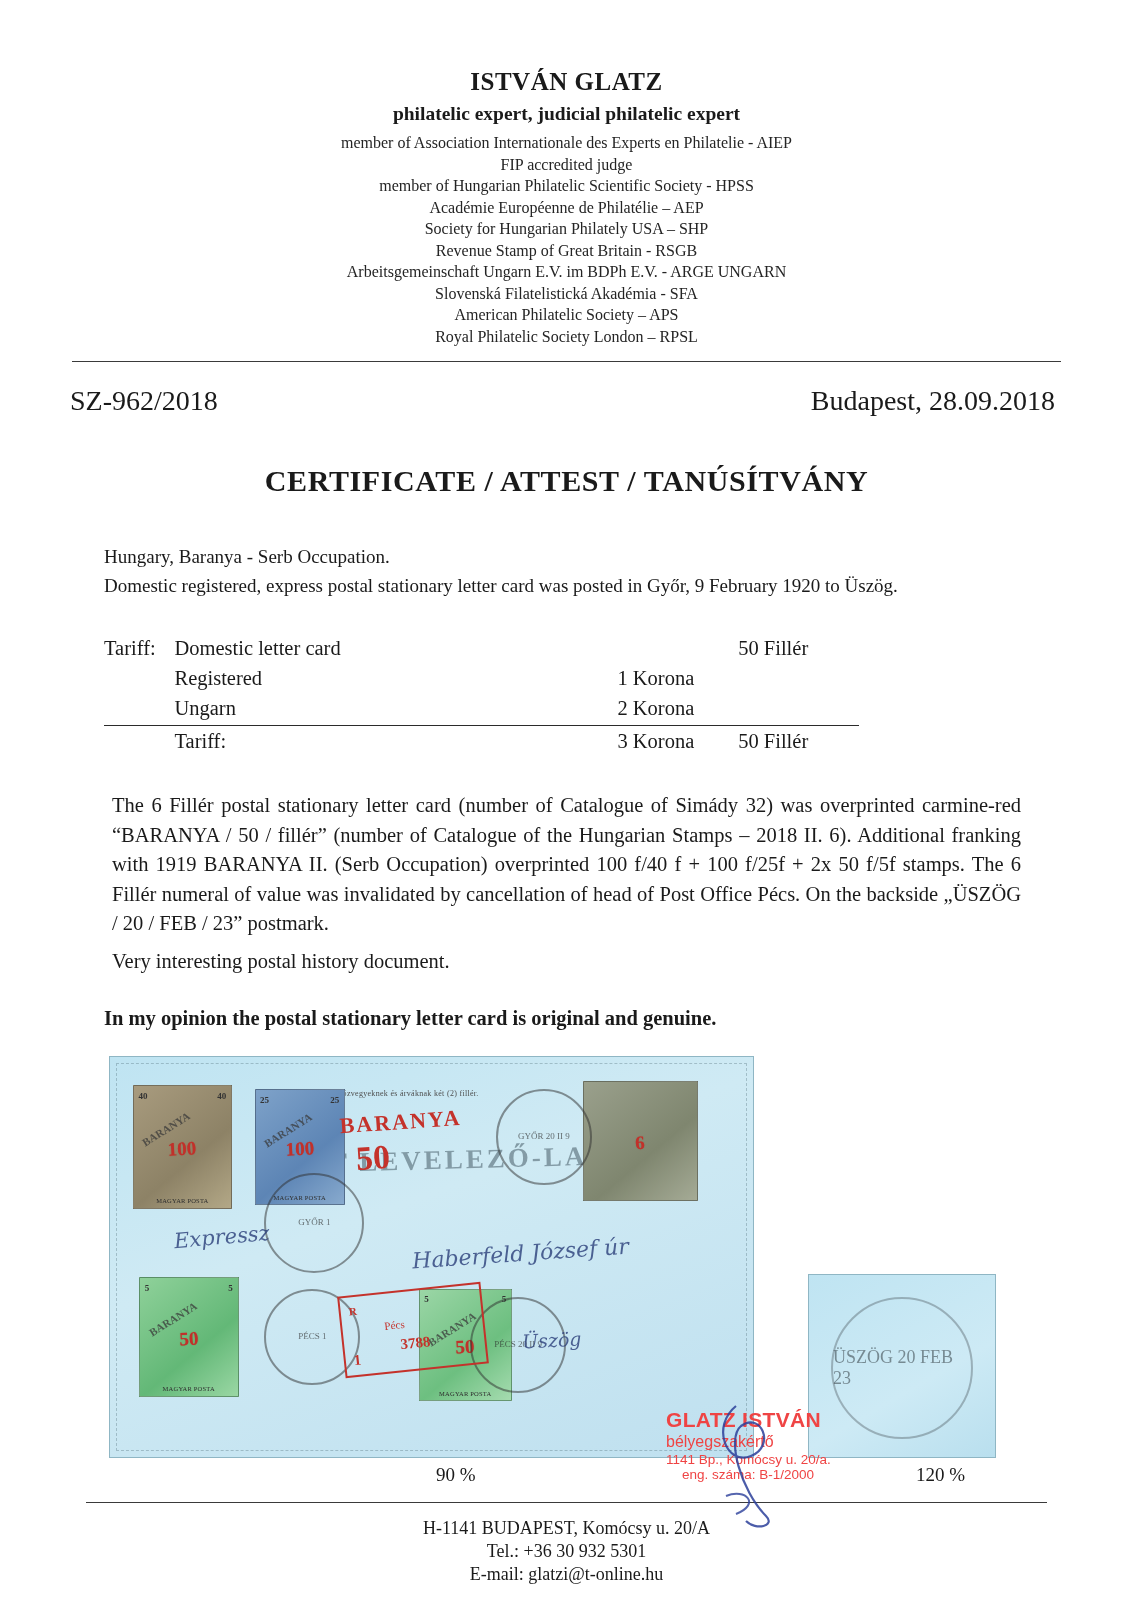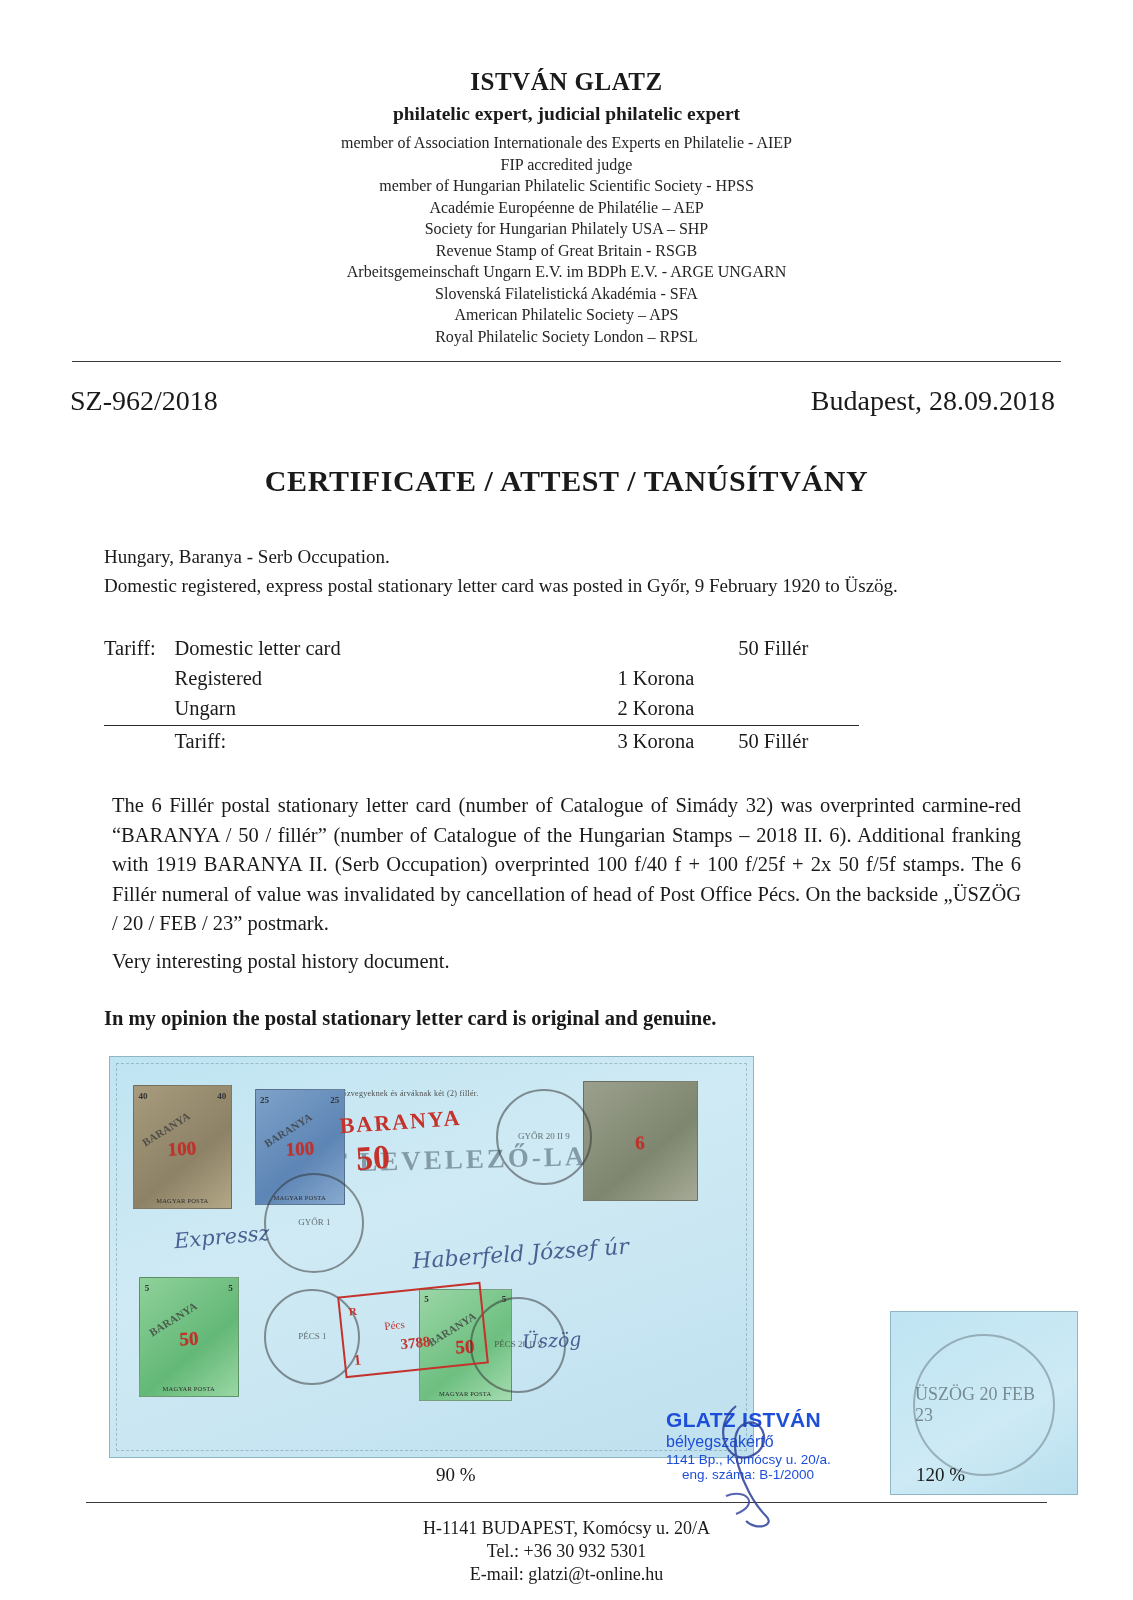--- a/index.html
+++ b/index.html
@@ -247,27 +247,26 @@
     font-style: italic;
     color: #2b3f7a;
     opacity: .8;
   }
   .h1 { left: 10%; top: 42%; font-size: 21px; transform: rotate(-5deg); }
   .h2 { left: 47%; top: 46%; font-size: 22px; transform: rotate(-4deg); }
   .h3 { left: 64%; top: 68%; font-size: 19px; transform: rotate(-3deg); }
 
   .backside {
     position: absolute;
-    left: 874px;
+    left: 792px;
     top: 218px;
     width: 186px;
     height: 182px;
     background: linear-gradient(150deg,#bfe4f2,#cdeaf5 60%,#b9dfee);
     border: 1px solid #8fb6c4;
-    margin-top: 37px;
   }
   .back-circle {
     position: absolute;
     left: 22px; top: 22px;
     width: 138px; height: 138px;
     border: 2px solid rgba(60,70,75,.35);
     border-radius: 50%;
     color: rgba(50,60,65,.55);
     display: flex; align-items: center; justify-content: center;
     font-size: 18px;
@@ -278,21 +277,21 @@
     color: #1a1a1a;
   }
   .pct-left  { left: 420px; top: 408px; }
   .pct-right { left: 900px; top: 408px; }
 
   .sig-block {
     position: absolute;
     left: 650px;
     top: 352px;
     width: 240px;
-    color: #1d4ed8;
+    color: #ef4444;
     font-family: "Liberation Sans", sans-serif;
   }
   .sig-name { font-size: 21px; font-weight: bold; letter-spacing: .3px; }
   .sig-sub  { font-size: 16px; margin-top: 1px; }
   .sig-addr { font-size: 13.5px; margin-top: 1px; }
   .sig-eng  { font-size: 13.5px; margin-left: 16px; }
   .ink {
     position: absolute;
     left: 690px;
     top: 340px;

